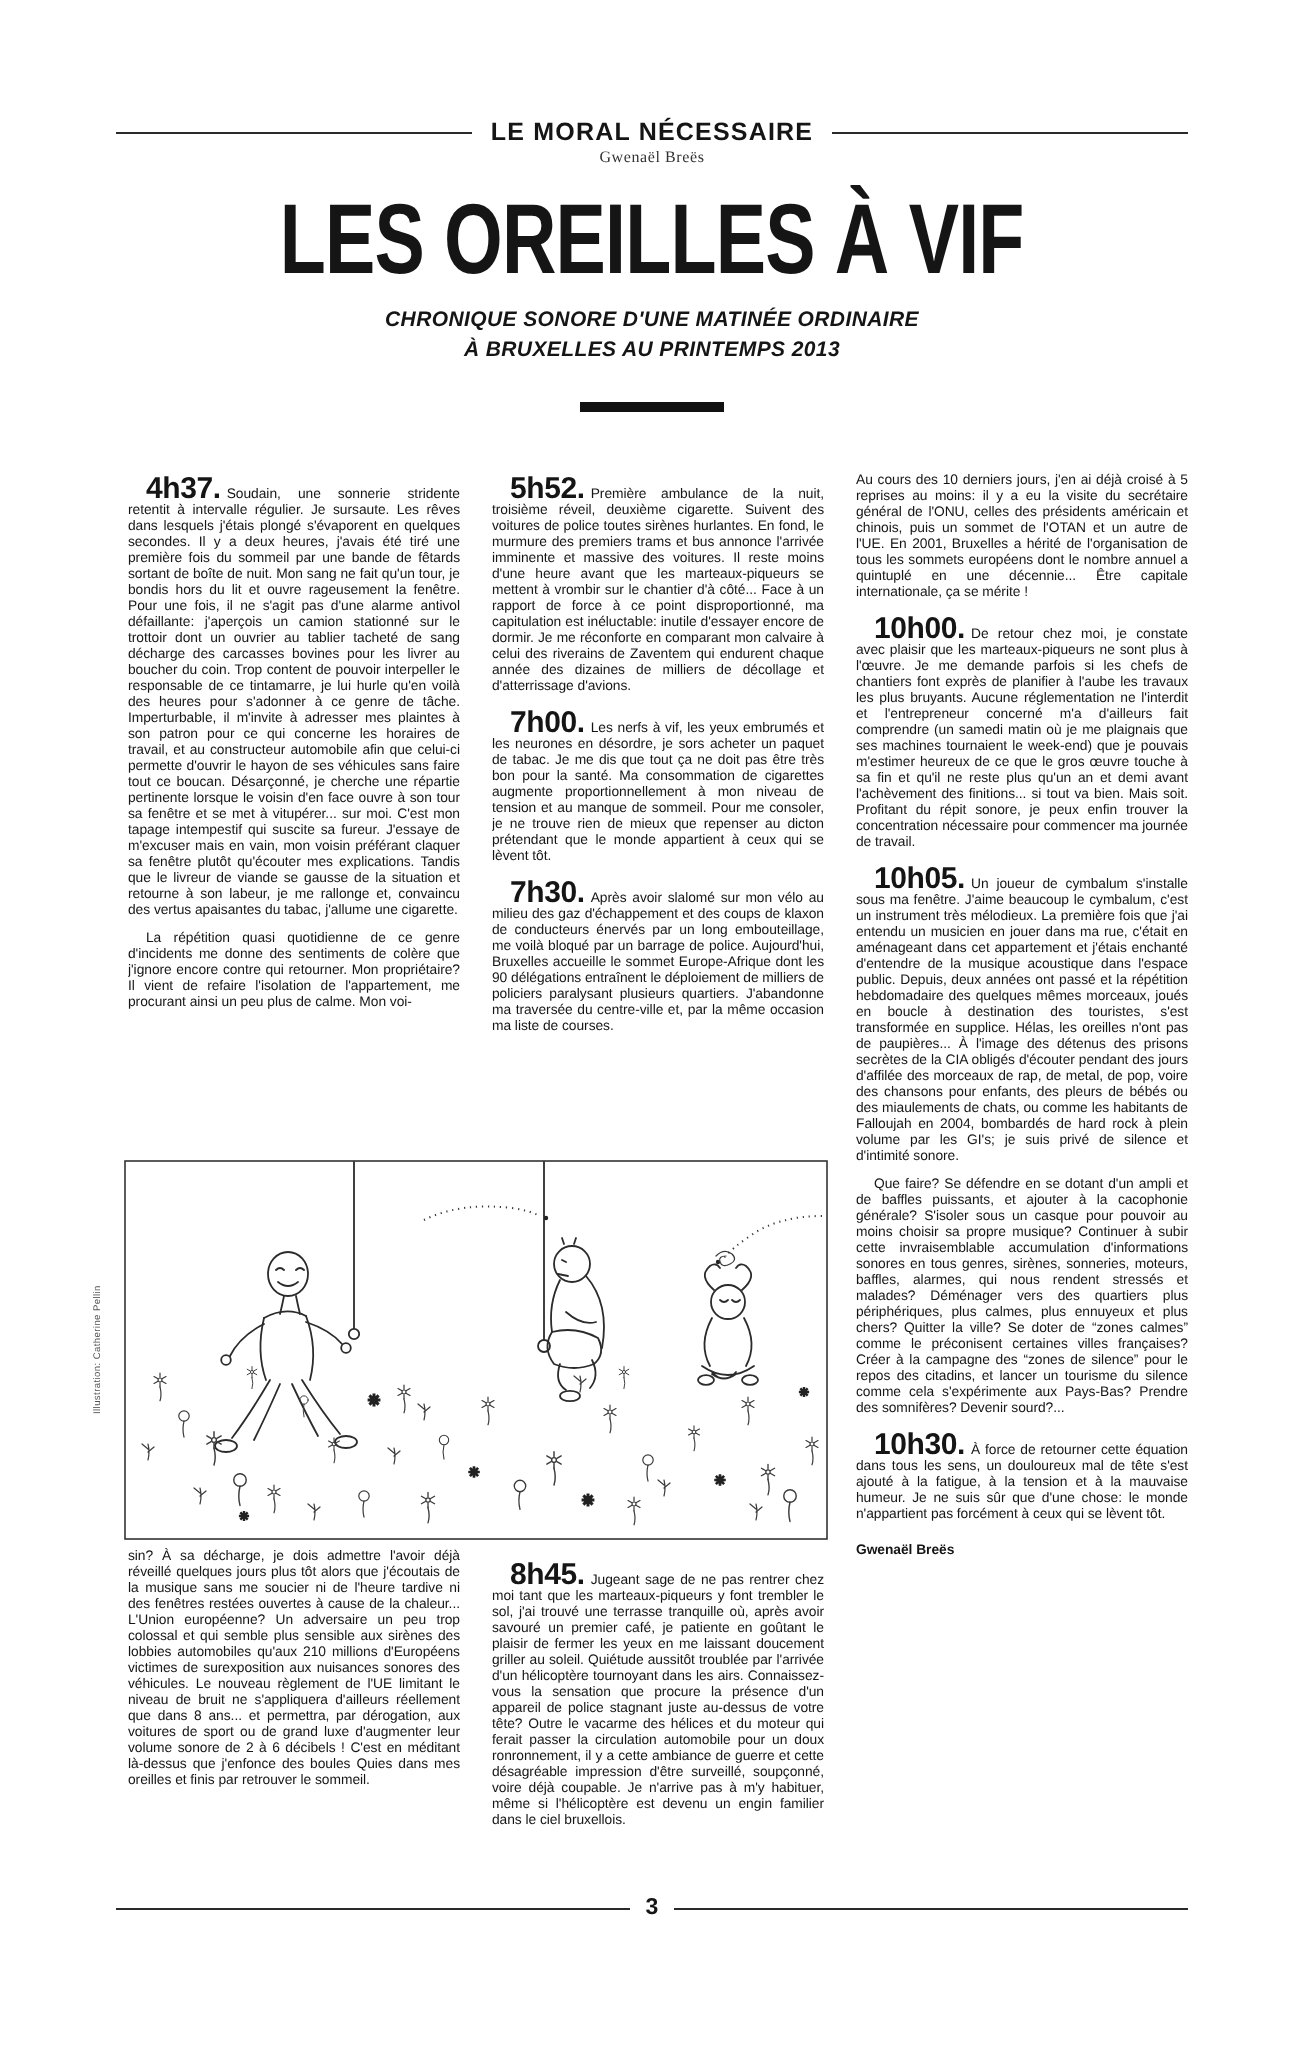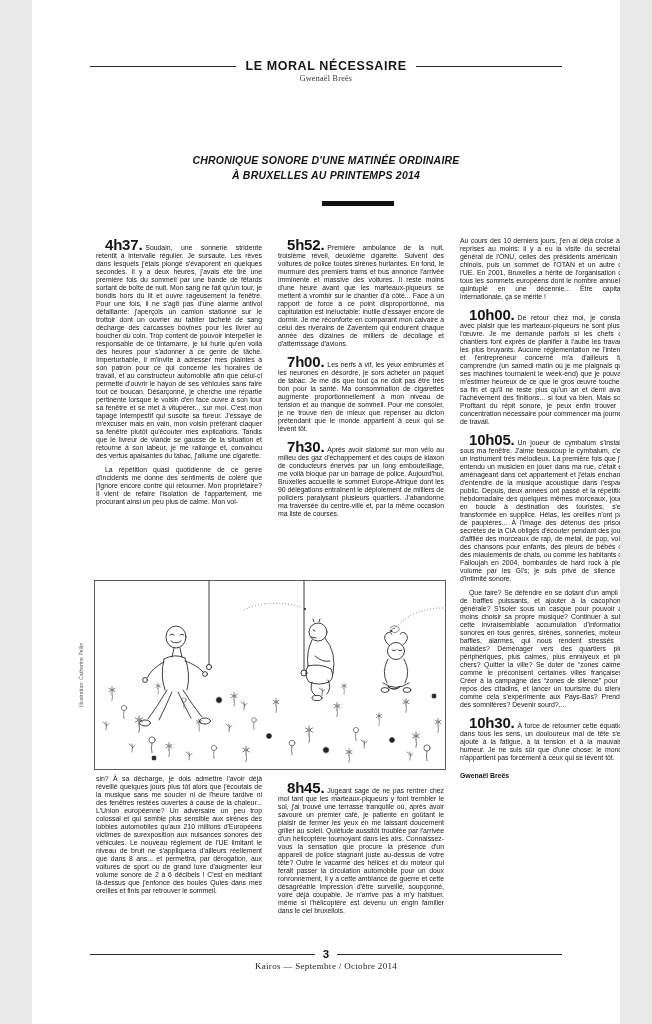--- a/index.html
+++ b/index.html
@@ -1,16 +1,16 @@
 <!DOCTYPE html>
 <html><head>
 <meta charset="utf-8">
 <style>
   html,body{margin:0;padding:0;background:#e8e8e8;}
-  .page{position:relative;width:588px;height:1024px;background:#ffffff;color:#151515;
+  .page{position:relative;width:652px;height:1024px;background:#ffffff;color:#151515;
         font-family:"Liberation Sans",sans-serif;overflow:hidden;margin:0 auto;}
   
   .rubric-row{position:absolute;top:59px;left:58px;right:58px;display:flex;align-items:center;gap:9px;}
   .rule{flex:1;height:1px;background:#2a2a2a;}
   .rubric{font-weight:bold;font-size:12.5px;letter-spacing:.6px;white-space:nowrap;}
   .author-top{position:absolute;top:74px;left:0;right:0;text-align:center;
               font-family:"Liberation Serif",serif;font-size:8px;color:#333;letter-spacing:.3px;}
   .main-title{position:absolute;top:92px;left:0;right:0;text-align:center;}
   .main-title span{display:inline-block;font-size:46px;font-weight:bold;letter-spacing:-.5px;
                    transform:scale(.82,1.08);transform-origin:center;white-space:nowrap;}
@@ -50,23 +50,24 @@
 
 <div class="page">
 
   <div class="rubric-row">
     <div class="rule"></div>
     <div class="rubric">LE MORAL NÉCESSAIRE</div>
     <div class="rule"></div>
   </div>
   <div class="author-top">Gwenaël Breës</div>
 
+  <h1 class="main-title" style="margin:0;"><span>LES OREILLES À VIF</span></h1>
   <div class="subtitle">
     <div>CHRONIQUE SONORE D'UNE MATINÉE ORDINAIRE</div>
-    <div>À BRUXELLES AU PRINTEMPS 2014</div>
+    <div>À BRUXELLES AU PRINTEMPS 2013</div>
   </div>
   <div class="divider-bar"></div>
 
   <div class="colseg" id="col1-top">
       <p class="para"><span class="time">4h37.</span>Soudain, une sonnerie stridente retentit à intervalle régulier. Je sursaute. Les rêves dans lesquels j'étais plongé s'évaporent en quelques secondes. Il y a deux heures, j'avais été tiré une première fois du sommeil par une bande de fêtards sortant de boîte de nuit. Mon sang ne fait qu'un tour, je bondis hors du lit et ouvre rageusement la fenêtre. Pour une fois, il ne s'agit pas d'une alarme antivol défaillante: j'aperçois un camion stationné sur le trottoir dont un ouvrier au tablier tacheté de sang décharge des carcasses bovines pour les livrer au boucher du coin. Trop content de pouvoir interpeller le responsable de ce tintamarre, je lui hurle qu'en voilà des heures pour s'adonner à ce genre de tâche. Imperturbable, il m'invite à adresser mes plaintes à son patron pour ce qui concerne les horaires de travail, et au constructeur automobile afin que celui-ci permette d'ouvrir le hayon de ses véhicules sans faire tout ce boucan. Désarçonné, je cherche une répartie pertinente lorsque le voisin d'en face ouvre à son tour sa fenêtre et se met à vitupérer... sur moi. C'est mon tapage intempestif qui suscite sa fureur. J'essaye de m'excuser mais en vain, mon voisin préférant claquer sa fenêtre plutôt qu'écouter mes explications. Tandis que le livreur de viande se gausse de la situation et retourne à son labeur, je me rallonge et, convaincu des vertus apaisantes du tabac, j'allume une cigarette.</p>
       <p class="para">La répétition quasi quotidienne de ce genre d'incidents me donne des sentiments de colère que j'ignore encore contre qui retourner. Mon propriétaire? Il vient de refaire l'isolation de l'appartement, me procurant ainsi un peu plus de calme. Mon voi-</p>
     </div>
   <div class="colseg" id="col1-bottom">
       <p class="para noindent">sin? À sa décharge, je dois admettre l'avoir déjà réveillé quelques jours plus tôt alors que j'écoutais de la musique sans me soucier ni de l'heure tardive ni des fenêtres restées ouvertes à cause de la chaleur... L'Union européenne? Un adversaire un peu trop colossal et qui semble plus sensible aux sirènes des lobbies automobiles qu'aux 210 millions d'Européens victimes de surexposition aux nuisances sonores des véhicules. Le nouveau règlement de l'UE limitant le niveau de bruit ne s'appliquera d'ailleurs réellement que dans 8 ans... et permettra, par dérogation, aux voitures de sport ou de grand luxe d'augmenter leur volume sonore de 2 à 6 décibels ! C'est en méditant là-dessus que j'enfonce des boules Quies dans mes oreilles et finis par retrouver le sommeil.</p>
     </div>
@@ -210,16 +211,15 @@
       </g>
     </svg>
   </div>
 
   <div class="footer">
     <div class="page-num-row">
       <div class="rule"></div>
       <div class="page-num">3</div>
       <div class="rule"></div>
     </div>
-    <div class="journal-line">Kairos — Septembre / Octobre 2014</div>
   </div>
 
 </div>
 
 </body></html>

